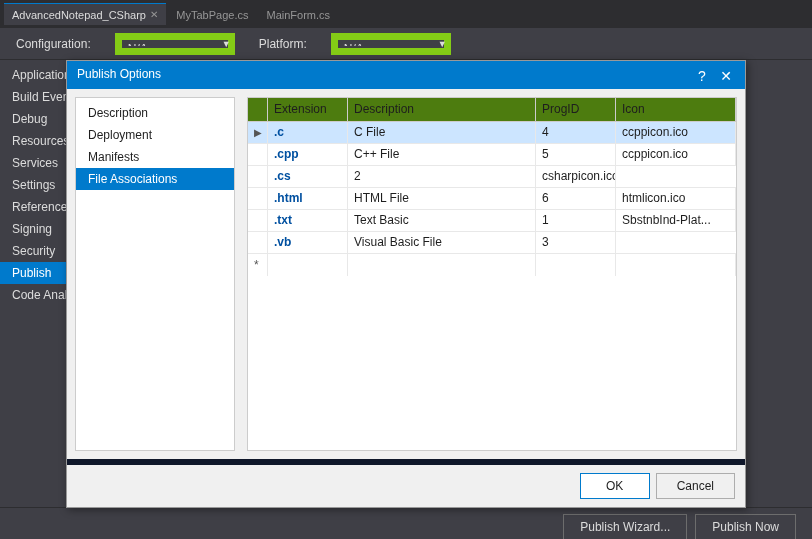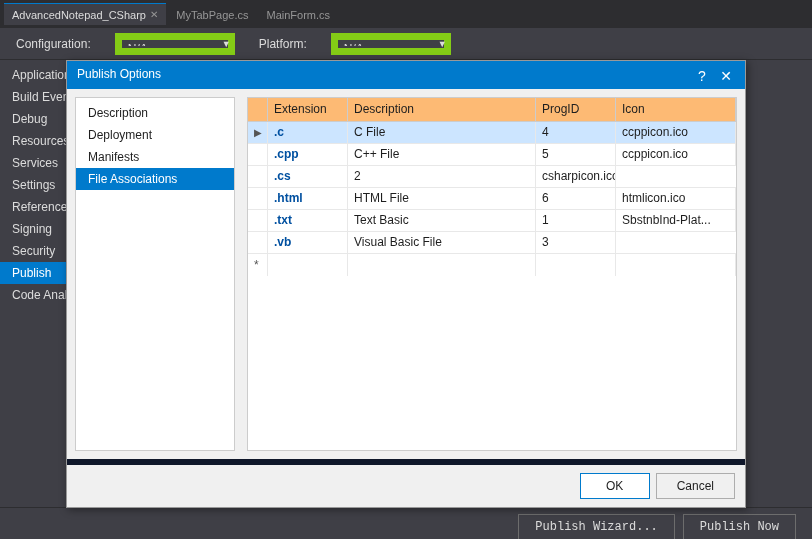--- a/index.html
+++ b/index.html
@@ -128,21 +128,20 @@
       border-top: 1px solid #2d2d30;
     }
     .bottom-btn {
       background: #3f3f46;
       border: 1px solid #6d6d6d;
       color: #dcdcdc;
       font-size: 12px;
       padding: 4px 16px;
       cursor: pointer;
       height: 26px;
-      font-family: Liberation Mono, monospace;
     }
 
     
     .scrollbar-area {
       width: 18px;
       background: #3f3f46;
       border-left: 1px solid #2d2d30;
       display: flex;
       flex-direction: column;
       gap: 2px;
@@ -248,21 +247,21 @@
       flex: 1;
       background: #fff;
       border: 1px solid #ccc;
       overflow: hidden;
       display: flex;
       flex-direction: column;
     }
     .table-header {
       display: grid;
       grid-template-columns: 20px 80px 1fr 80px 120px;
-      background: #fdba74;
+      background: #4d7c0f;
       border-bottom: 1px solid #ccc;
       min-height: 24px;
     }
     .th {
       padding: 4px 6px;
       font-size: 12px;
       font-weight: normal;
       color: #1e1e1e;
       border-right: 1px solid #ccc;
       display: flex;

